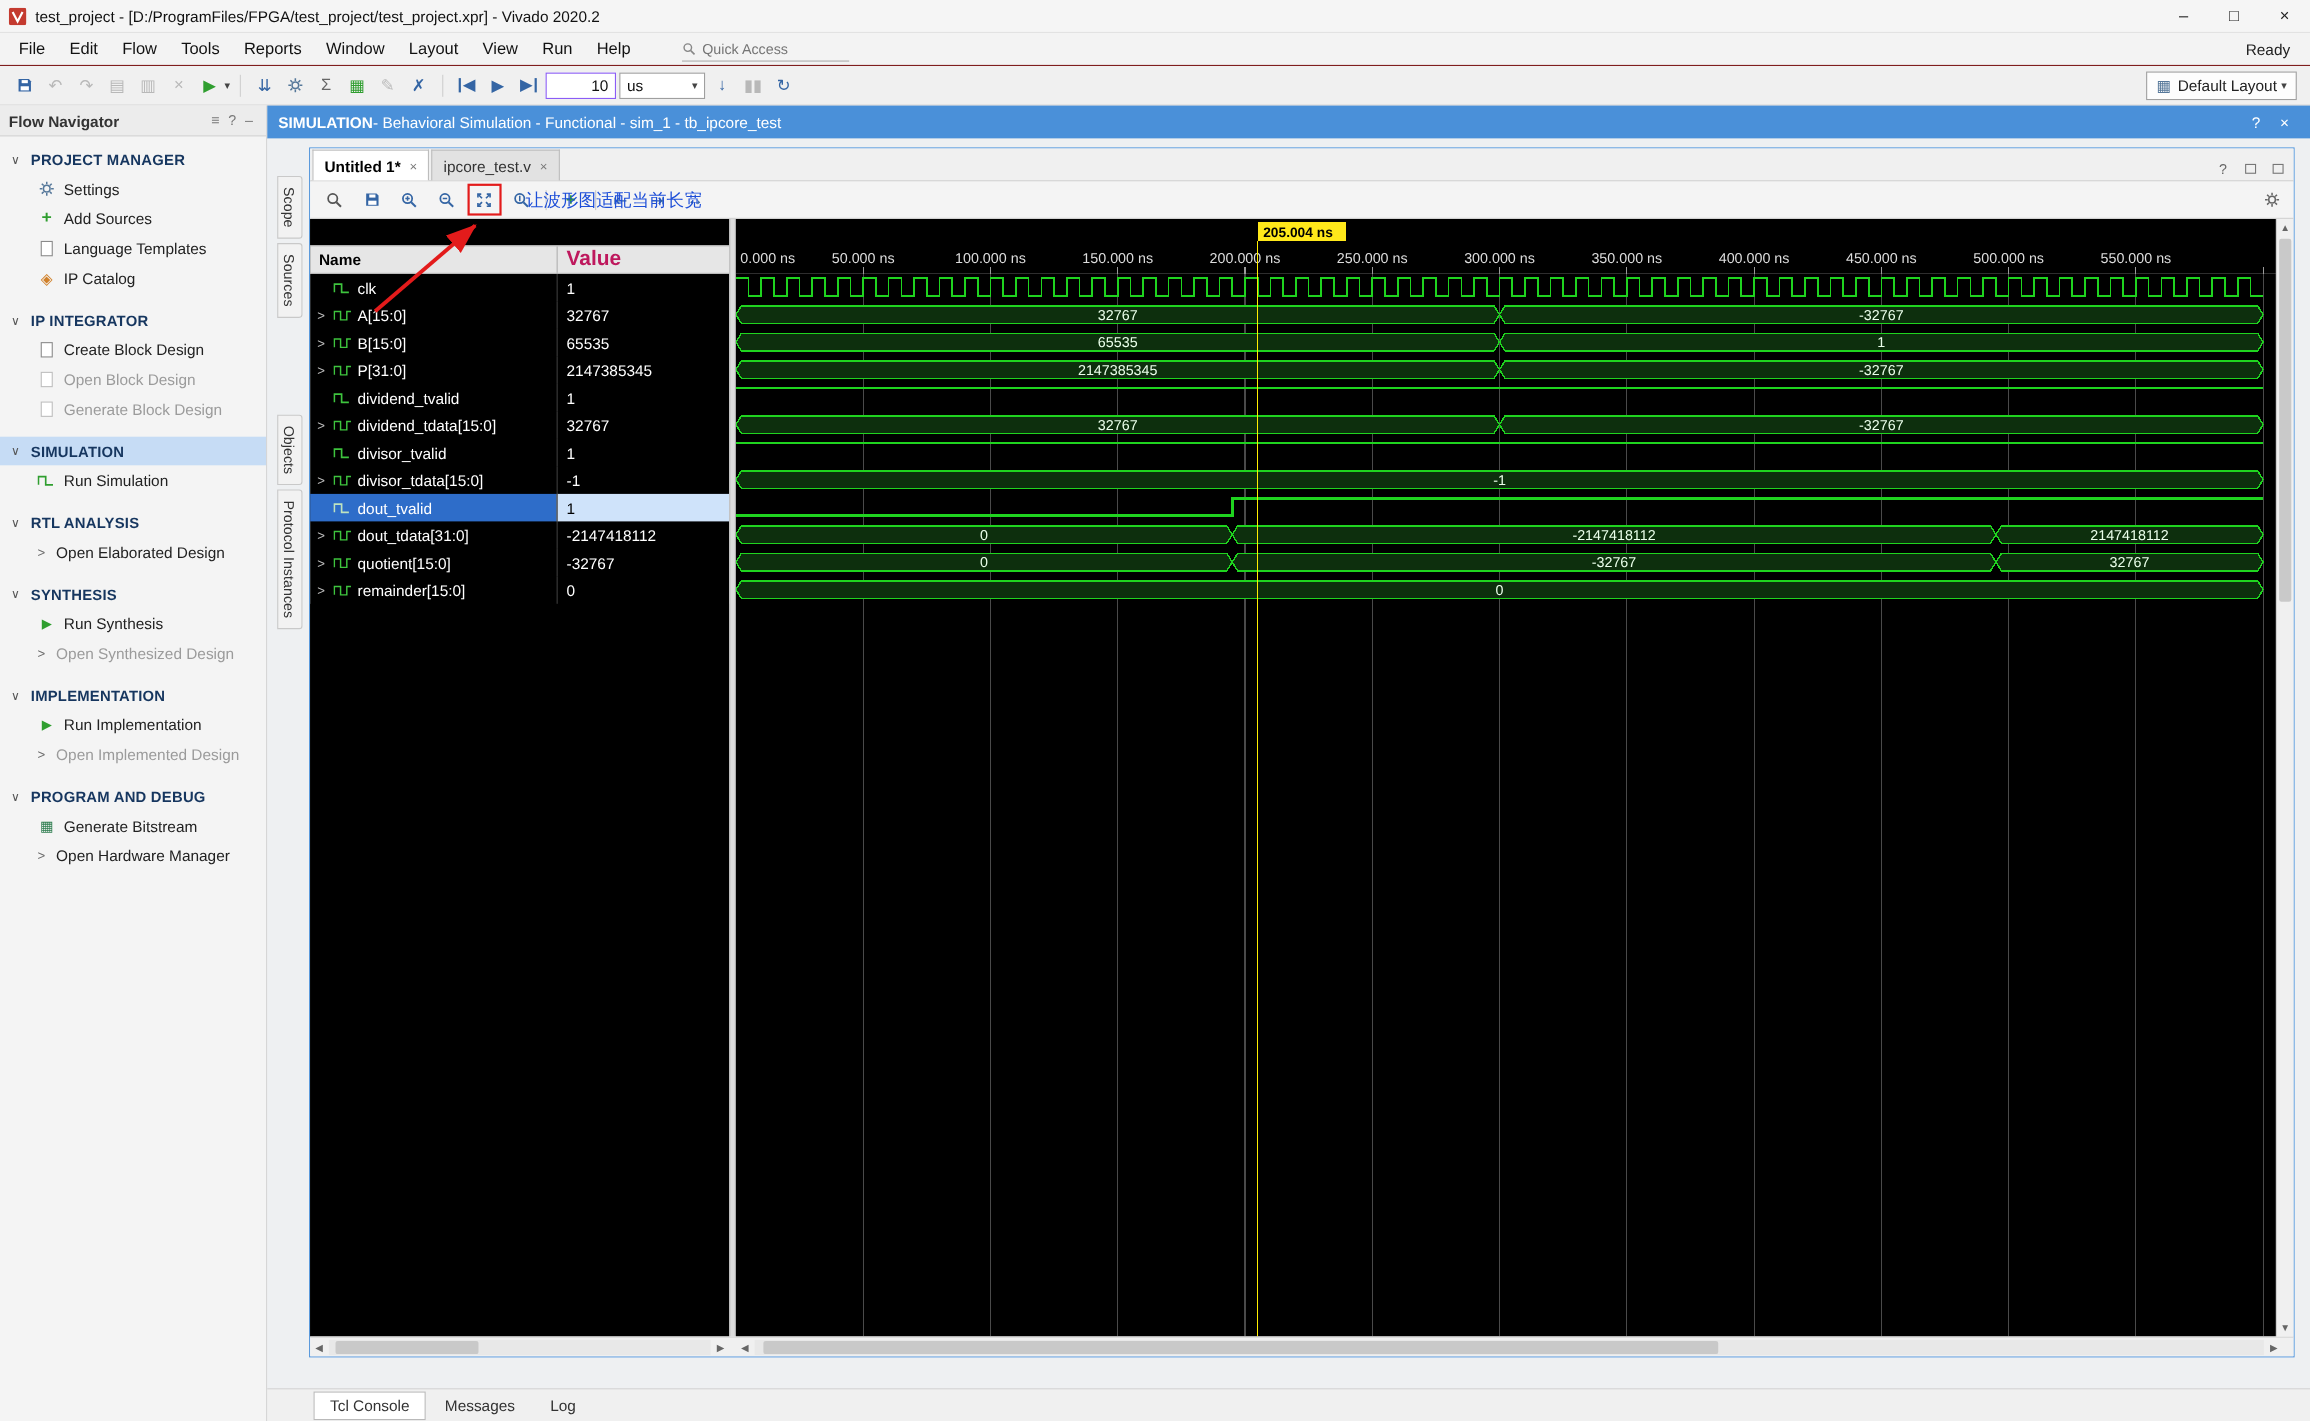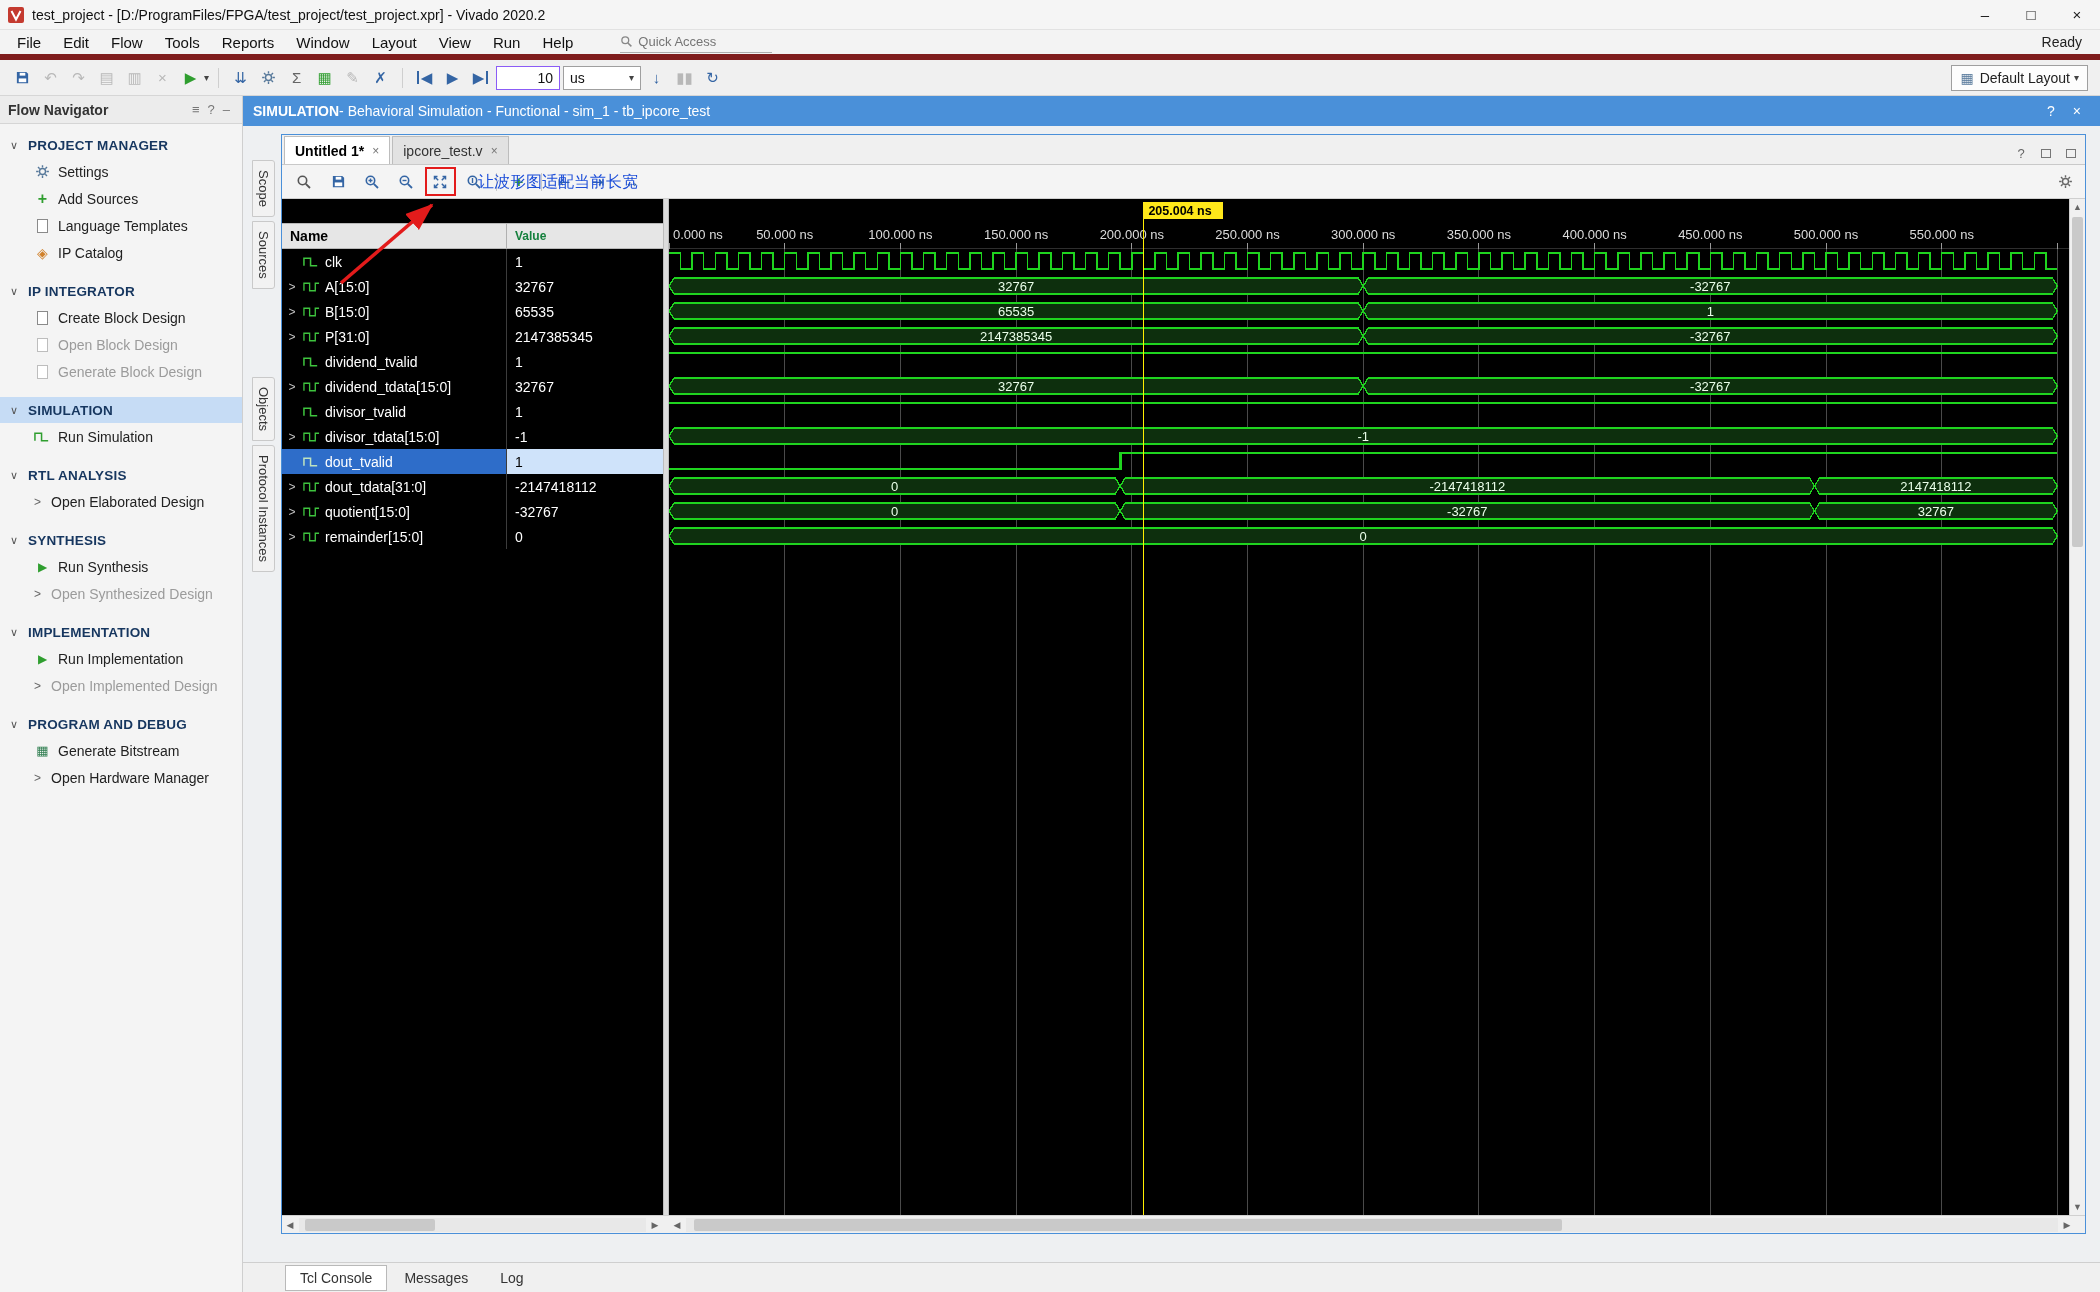--- a/index.html
+++ b/index.html
@@ -7,21 +7,21 @@
   body{font-family:"Liberation Sans",sans-serif;background:#f0f0f0;overflow:hidden}
   #app{position:relative;width:2100px;height:1292px;display:flex;flex-direction:column;background:#f0f0f0}
 
   
   .titlebar{height:30px;display:flex;align-items:center;background:#f5f5f5;border-bottom:1px solid #e2e2e2;padding-left:8px;font-size:14px;color:#111}
   .win-logo{width:16px;height:16px;margin-right:8px;flex:0 0 auto}
   .win-sp{flex:1}
   .win-btn{width:46px;height:30px;display:flex;align-items:center;justify-content:center;font-size:15px;color:#222}
 
   
-  .menubar{height:30px;display:flex;align-items:center;background:#f3f3f3;border-bottom:6px solid #7f1d1d;font-size:15px;color:#111;padding-left:6px}
+  .menubar{height:30px;display:flex;align-items:center;background:#f3f3f3;border-bottom:1px solid #7f1d1d;font-size:15px;color:#111;padding-left:6px}
   .menu-item{padding:0 11px;height:30px;display:flex;align-items:center}
   .qa{display:flex;align-items:center;gap:5px;margin-left:36px;border-bottom:1px solid #adadad;height:22px;width:152px}
   .qa input{border:none;outline:none;background:transparent;font-size:13px;color:#777;width:116px;font-family:inherit}
   .ready{margin-left:auto;margin-right:18px;font-size:14px;color:#222}
 
   
   .toolbar{height:36px;display:flex;align-items:center;background:#f0f0f0;border-bottom:1px solid #d6d6d6;padding-left:10px;gap:3px}
   .tbtn{min-width:25px;height:26px;display:flex;align-items:center;justify-content:center;font-size:15px;color:#3465a4}
   .tbtn.dis{color:#b8b8b8}
   .tbtn.green{color:#2f9e2f}
@@ -80,21 +80,21 @@
   .wtools .sp{flex:1}
   .annot-box{position:absolute;left:143px;top:2px;width:31px;height:29px;border:2px solid #e31b1b;z-index:40}
   .annot-text{position:absolute;left:196px;top:7px;color:#1d4ed8;font-size:16px;font-weight:normal;z-index:41;white-space:nowrap;font-family:"Liberation Sans",sans-serif}
   #annot-arrow{position:absolute;left:0;top:0;width:100%;height:100%;z-index:45;pointer-events:none}
 
   .wbody{display:flex;height:1016px}
   .nameval{width:381px;display:flex;flex-direction:column;background:#000}
   .nv-strip{height:24px;background:#000}
   .nv-head{height:26px;display:flex;background:#e6e6e6;border-top:1px solid #b8b8b8;border-bottom:1px solid #b8b8b8}
   .nv-head .h1{width:224px;line-height:24px;padding-left:8px;font-weight:bold;font-size:14px;color:#000}
-  .nv-head .h2{width:157px;line-height:24px;padding-left:8px;font-weight:bold;font-size:12px;color:#15803d;border-left:1px solid #b0b0b0}
+  .nv-head .h2{width:157px;line-height:24px;padding-left:8px;font-weight:bold;font-size:19px;color:#be185d;border-left:1px solid #b0b0b0}
   .srow{height:25px;display:flex}
   .ncell{width:224px;display:flex;align-items:center;gap:5px;padding-left:4px;font-size:14px;color:#fff}
   .exp{width:12px;color:#c2c2c2;font-size:12px;text-align:center}
   .wicon{width:17px;height:12px;flex:0 0 auto}
   .vcell{width:157px;display:flex;align-items:center;padding-left:8px;font-size:14px;color:#fff;border-left:1px solid #3c3c3c}
   .srow.sel .ncell{background:#2e6dc9}
   .srow.sel .vcell{background:#cfe3fa;color:#000}
   .nv-fill{flex:1;background:#000}
   .vsplit{width:6px;background:#dcdcdc;border-left:1px solid #bdbdbd;border-right:1px solid #bdbdbd}
   .canvas{width:1400px;height:1016px;background:#000}

